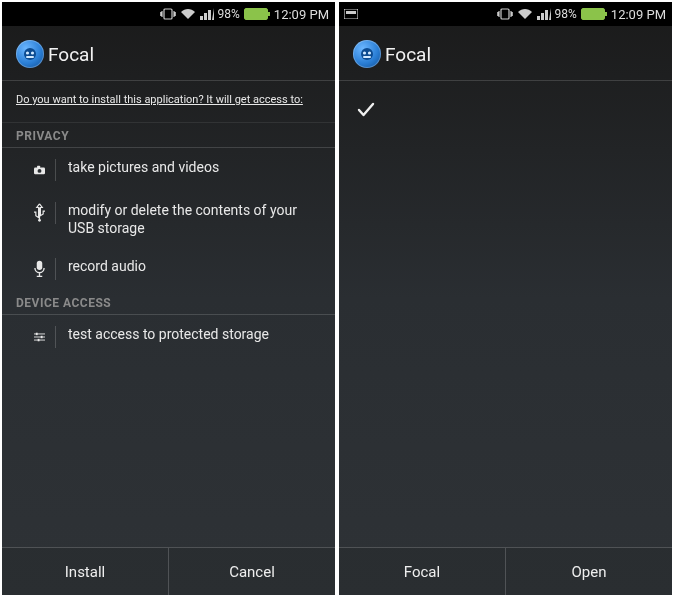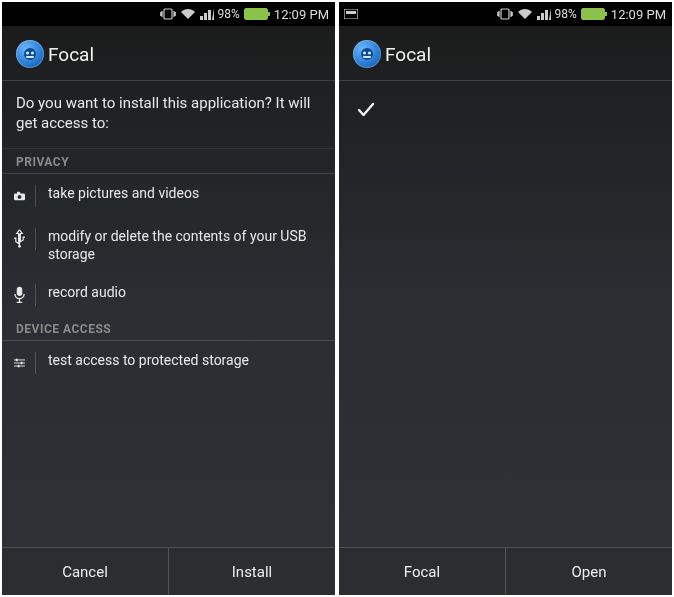--- a/index.html
+++ b/index.html
@@ -80,39 +80,40 @@
       display: flex; align-items:center; justify-content:center;
       box-shadow: inset 0 0 0 1px rgba(255,255,255,0.25);
     }
     .app-title {
       font-size: 19px;
       font-weight: 400;
       color: #f2f2f2;
     }
     .prompt-text {
       padding: 12px 14px 14px 14px;
-      font-size: 15px;
+      font-size: 11px;
       line-height: 1.35;
       color: #e8e8e8;
       border-bottom: 1px solid rgba(255,255,255,0.08);
+      text-decoration: underline;
     }
     .section-label {
       padding: 6px 14px 4px 14px;
       font-size: 12px;
       font-weight: 700;
       letter-spacing: 0.5px;
       color: #8a8a8a;
       border-bottom: 1px solid rgba(255,255,255,0.15);
       margin: 0 0 0 0;
     }
     .perm-list { padding: 0 0; }
     .perm-item {
       display: flex;
       align-items: flex-start;
-      padding: 10px 14px 10px 12px;
+      padding: 10px 14px 10px 32px;
       gap: 10px;
     }
     .perm-icon {
       width: 22px;
       min-width:22px;
       height: 22px;
       display: flex;
       align-items: center;
       justify-content: center;
       color: #e8e8e8;
@@ -244,22 +245,22 @@
               <rect x="11" y="6" width="3" height="4" fill="#e8e8e8"></rect>
               <rect x="6" y="11" width="3" height="4" fill="#e8e8e8"></rect>
             </svg>
         </span>
         <span class="perm-text">test access to protected storage</span>
       </div>
     </div>
   </div>
 
   <div class="button-bar">
+    <div class="bar-btn">Install</div>
     <div class="bar-btn">Cancel</div>
-    <div class="bar-btn">Install</div>
   </div>
 </div>
 
 <div class="screen">
   <div class="statusbar">
     <span class="left-icon">
       <svg width="14" height="10" viewBox="0 0 14 10">
           <rect x="0" y="0" width="14" height="10" rx="1" fill="none" stroke="#ccc" stroke-width="1.2"></rect>
           <rect x="2" y="2" width="10" height="3" fill="#ccc"></rect>
         </svg>

